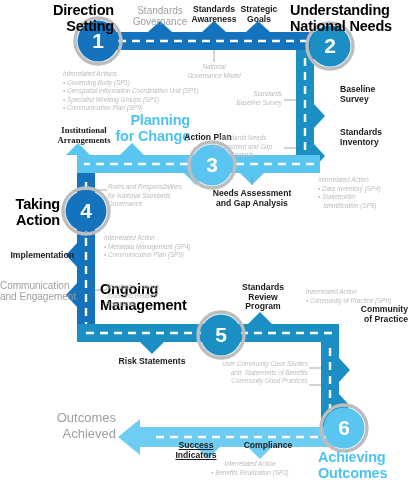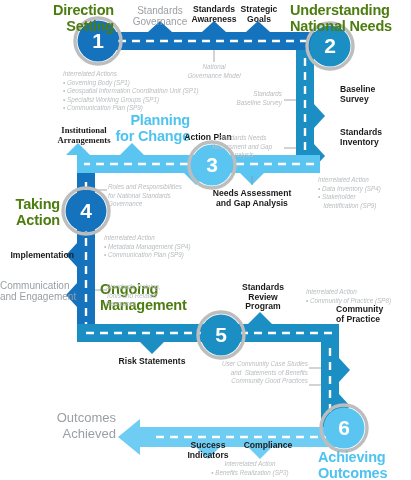--- a/index.html
+++ b/index.html
@@ -2,21 +2,21 @@
 <html><head>
 <meta charset="utf-8">
 <style>
   html,body{margin:0;padding:0;background:#ffffff;}
   body{width:411px;height:480px;position:relative;overflow:hidden;
        font-family:"Liberation Sans", sans-serif;}
   #stage{position:absolute;inset:0;width:411px;height:480px;}
   #flowsvg{position:absolute;left:0;top:0;width:411px;height:480px;}
   .lbl{position:absolute;white-space:pre;line-height:1.12;}
   .stage-title{font-weight:bold;font-size:14.5px;letter-spacing:-0.2px;}
-  .t-dark{color:#4d7c0f;}
+  .t-dark{color:#000000;}
   .t-light{color:#4ec3f0;}
   .node-label{font-weight:bold;font-size:8.6px;color:#1a1a1a;text-align:center;}
   .note{font-style:italic;font-size:6.3px;color:#b9bcbe;line-height:1.35;}
   .grey-label{font-size:10px;color:#9a9fa3;font-weight:normal;text-align:right;}
   .circ-num{position:absolute;color:#ffffff;font-weight:bold;font-size:21px;
             text-align:center;width:40px;}
 </style>
 </head>
 <body>
 
@@ -163,24 +163,24 @@
 
   <div class="lbl node-label" style="left:0px;top:251px;width:66px;text-align:right;padding-left:8px;">Implementation</div>
   <div class="lbl grey-label" style="left:0px;top:280px;width:66px;">Communication
 and Engagement</div>
 
   <div class="lbl node-label" style="left:104px;top:357px;width:96px;">Risk Statements</div>
 
   <div class="lbl node-label" style="left:235px;top:283px;width:56px;">Standards
 Review
 Program</div>
-  <div class="lbl node-label" style="left:336px;top:305px;width:72px;text-align:left;">Community
+  <div class="lbl node-label" style="left:336px;top:305px;width:72px;text-align:right;">Community
 of Practice</div>
 
-  <div class="lbl node-label" style="left:174px;top:441px;width:68px;">Success
+  <div class="lbl node-label" style="left:162px;top:441px;width:68px;text-decoration:underline;">Success
 Indicators</div>
   <div class="lbl node-label" style="left:234px;top:441px;width:68px;">Compliance</div>
 
   <div class="lbl grey-label" style="left:26px;top:410px;width:90px;font-size:13px;line-height:1.2;">Outcomes
 Achieved</div>
 
   <div class="lbl note" style="left:63px;top:70px;width:180px;">Interrelated Actions
 • Governing Body (SP1)
 • Geospatial Information Coordination Unit (SP1)
 • Specialist Working Groups (SP1)

